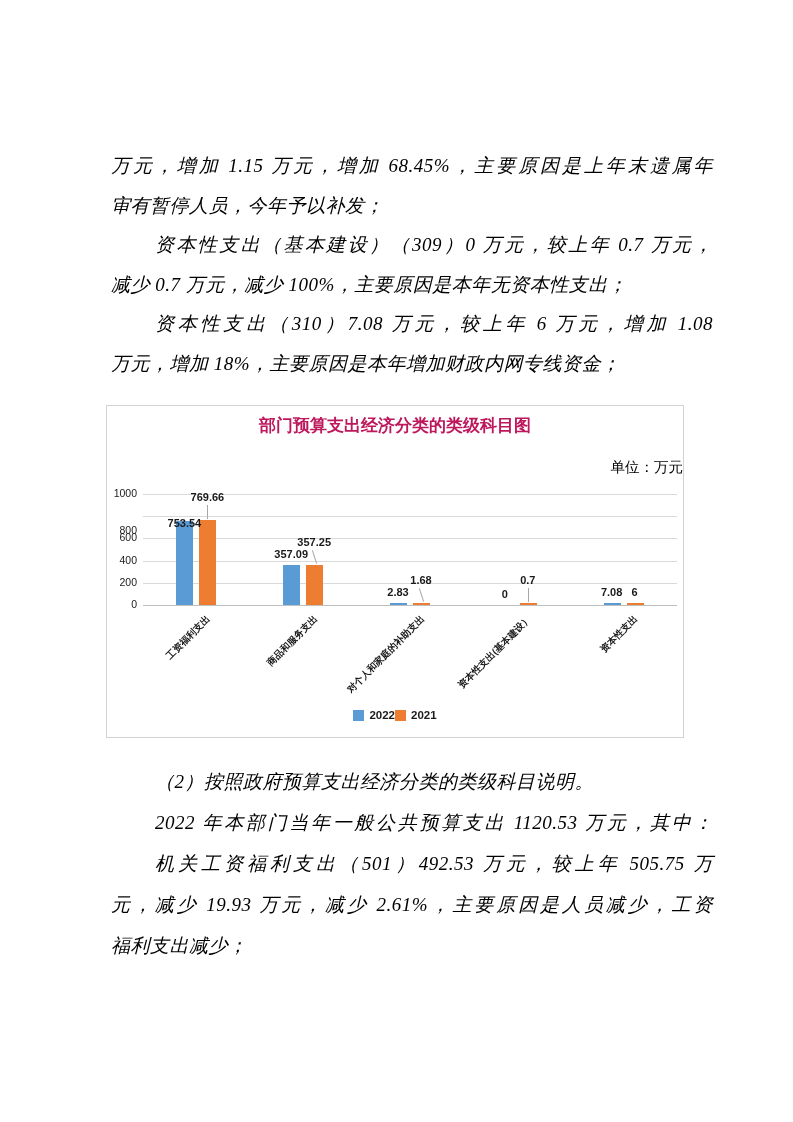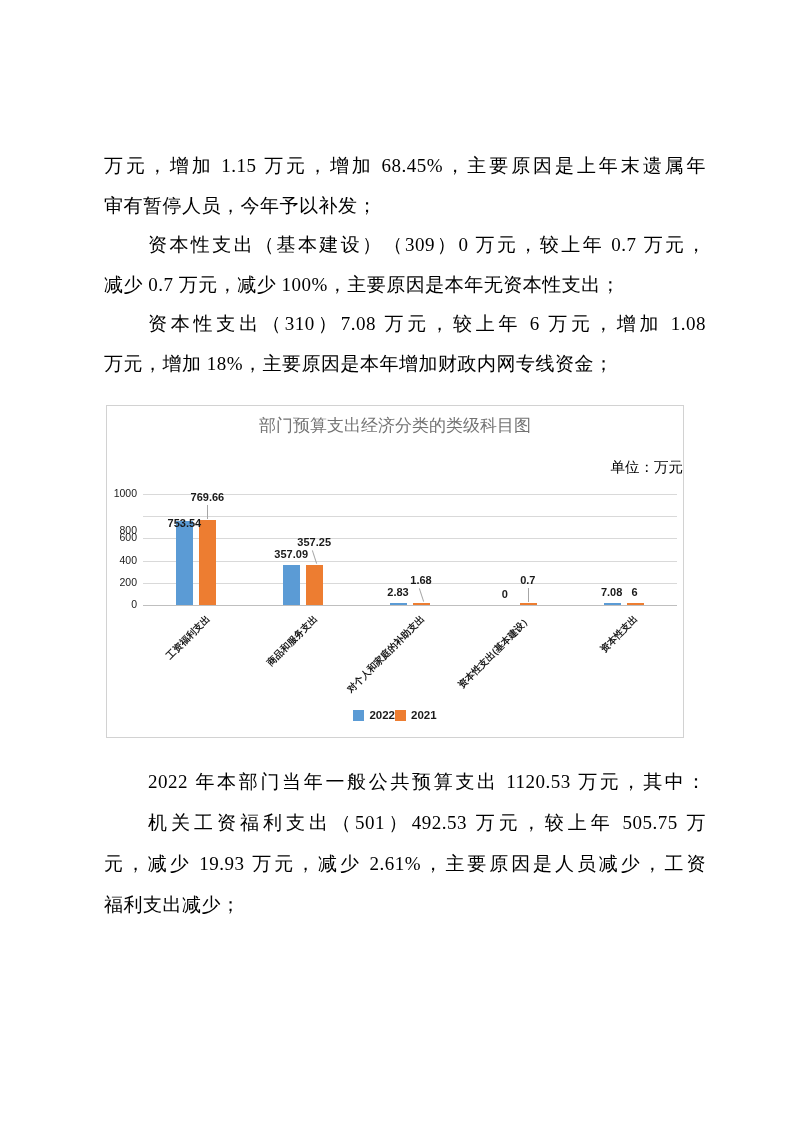--- a/index.html
+++ b/index.html
@@ -4,21 +4,21 @@
 <style>
   html,body{margin:0;padding:0;background:#ffffff;}
   .page{
     position:relative;
     width:793px;height:1122px;
     background:#ffffff;
     overflow:hidden;
     font-family:"Liberation Serif","DejaVu Serif",serif;
     color:#000;
   }
-  .text-block{position:absolute;left:104px;width:602px;}
+  .text-block{position:absolute;left:111px;width:602px;font-style:italic;}
   .tline{
     font-size:19px;
     letter-spacing:0.5px;
     white-space:normal;
     overflow:visible;
   }
   #text-top .tline{height:39.5px;line-height:39.5px;}
   #text-bottom .tline{height:41px;line-height:41px;}
   .tline.full{text-align:justify;text-align-last:justify;}
   .tline.indent{text-indent:44px;}
@@ -26,21 +26,21 @@
   
   .chart-box{
     position:absolute;left:106px;top:405px;width:578px;height:333px;
     background:#ffffff;
     border:1.5px solid #d2d2d2;
     box-sizing:border-box;
     font-family:"Liberation Sans","DejaVu Sans",sans-serif;
   }
   .chart-title{
     position:absolute;top:8px;left:0;width:100%;
-    text-align:center;font-size:17px;font-weight:normal;color:#737373;
+    text-align:center;font-size:17px;font-weight:bold;color:#be185d;
   }
   .chart-subtitle{
     position:absolute;top:52px;left:0;width:100%;
     text-align:right;font-size:14.5px;color:#000;
   }
   .plot-layer{position:absolute;left:0;top:0;width:100%;height:100%;}
   .gridline{position:absolute;height:1px;background:#d9d9d9;}
   .gridline.axis{background:#bfbfbf;}
   .ytick{
     position:absolute;width:30px;text-align:right;
@@ -130,19 +130,20 @@
           <span class="legend-label">2022</span>
         </div>
         <div class="legend-item">
           <span class="legend-swatch" style="background: rgb(237, 125, 49);"></span>
           <span class="legend-label">2021</span>
         </div>
       </div>
   </div>
 
   <div class="text-block" id="text-bottom" style="top:761px;">
+      <div class="tline indent">（2）按照政府预算支出经济分类的类级科目说明。</div>
       <div class="tline full indent">2022 年本部门当年一般公共预算支出 1120.53 万元，其中：</div>
       <div class="tline full indent">机关工资福利支出（501）492.53 万元，较上年 505.75 万</div>
       <div class="tline full">元，减少 19.93 万元，减少 2.61%，主要原因是人员减少，工资</div>
       <div class="tline">福利支出减少；</div>
     </div>
 
 </div>
 
 </body></html>

